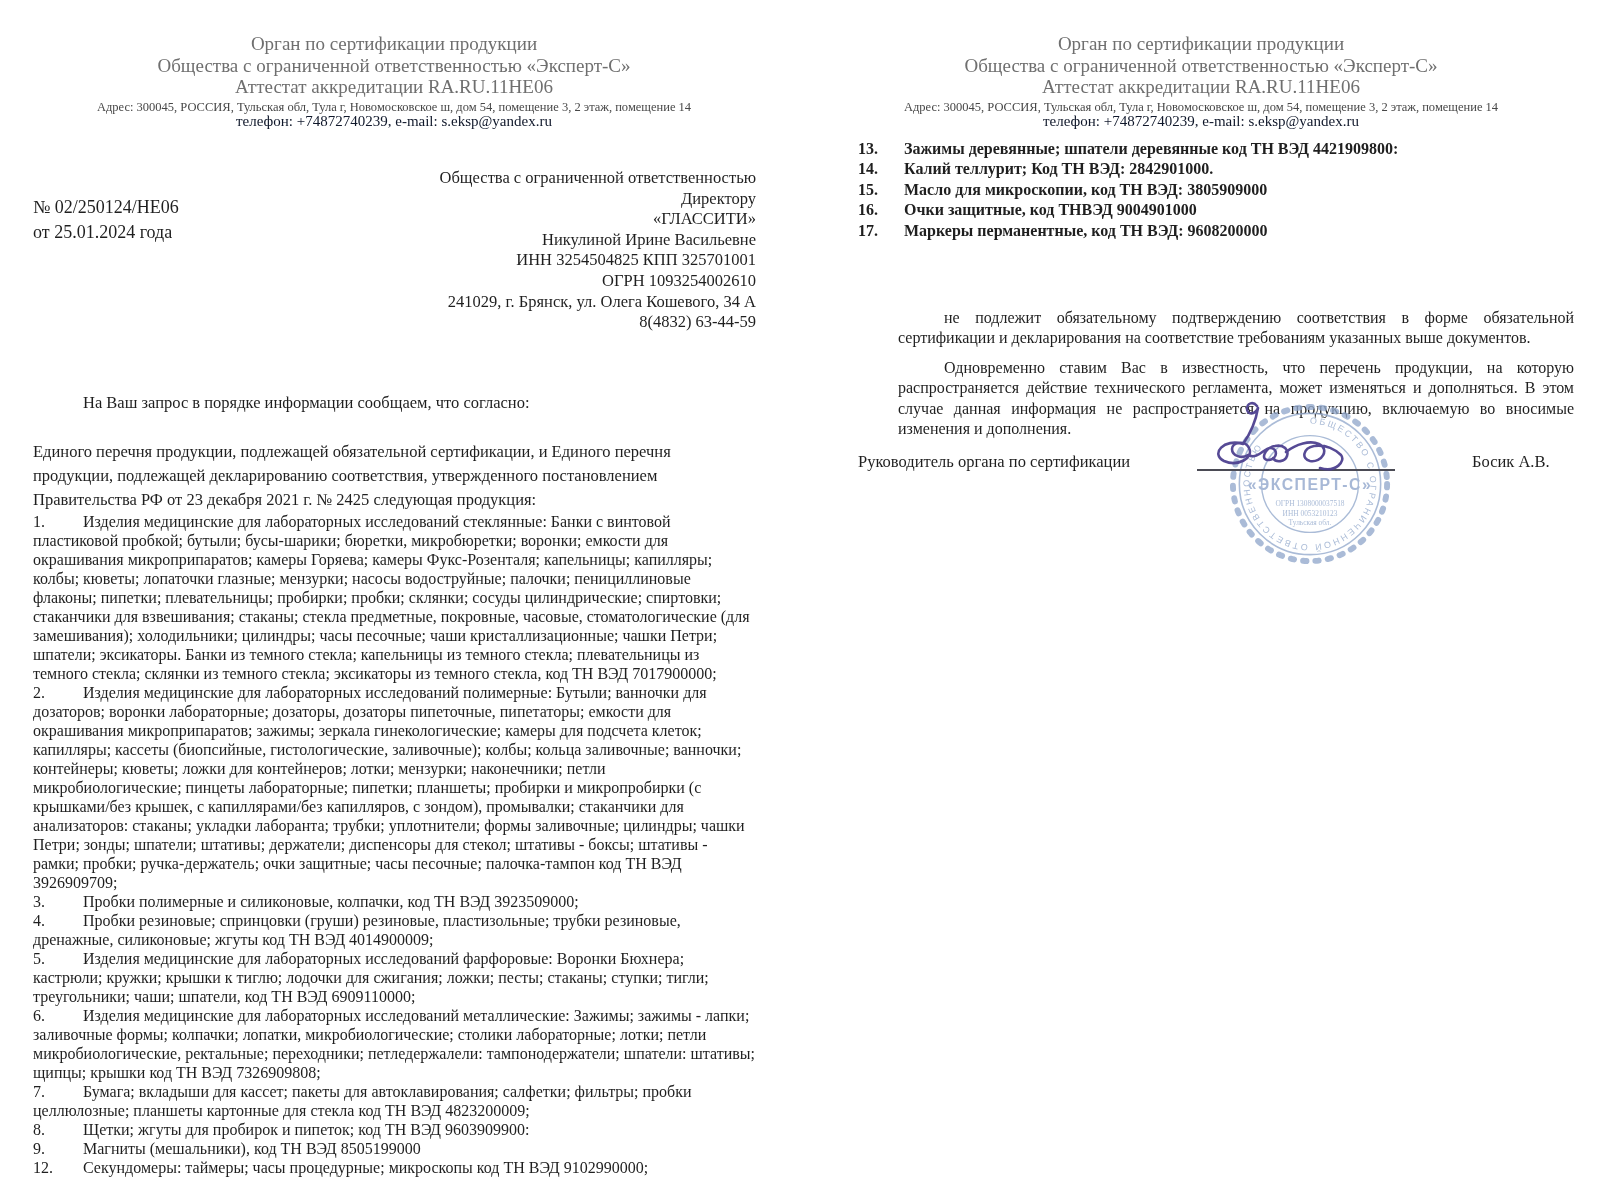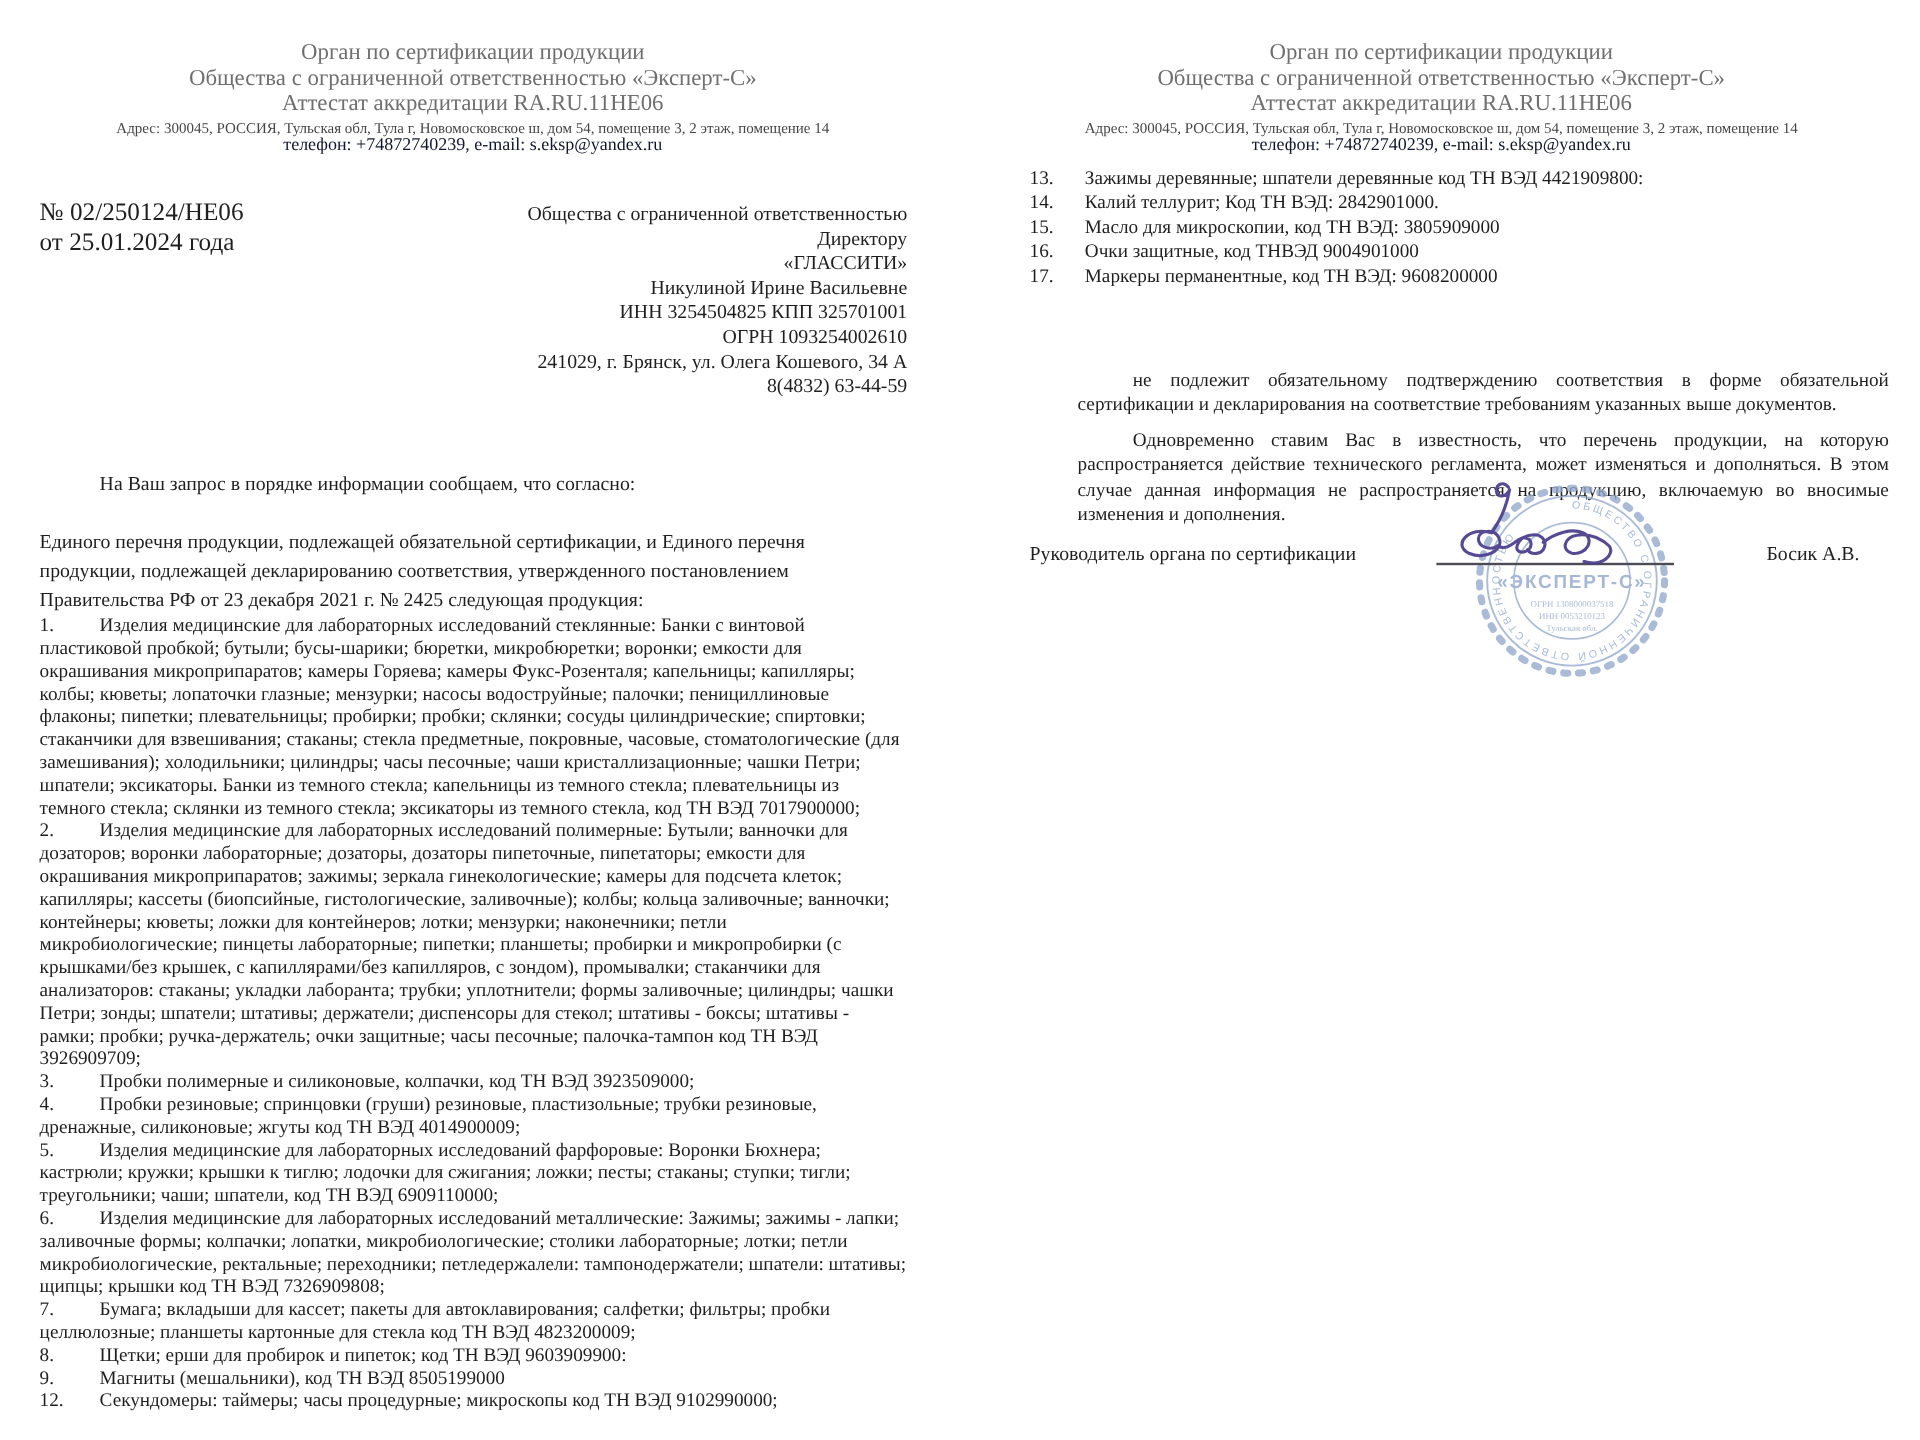--- a/index.html
+++ b/index.html
@@ -7,29 +7,29 @@
     position:relative;width:1600px;height:1200px;background:#ffffff;overflow:hidden;
     font-family:"Liberation Serif","DejaVu Serif",serif;color:#1f1f1f;
   }
   .abs{position:absolute;}
   
   .hdr{text-align:center;}
   .hdr .h-line{font-size:19px;line-height:21.5px;color:#6f6f6f;}
   .hdr .h-addr{font-size:12.5px;line-height:14px;color:#474747;margin-top:2px;}
   .hdr .h-phone{font-size:15px;line-height:14px;color:#0f172a;}
   
-  .ref{font-size:21px;line-height:25px;}
+  .ref{font-size:18px;line-height:25px;margin-top:31px;}
   .recipient{font-size:16.5px;line-height:20.6px;text-align:right;}
   
   .intro{font-size:16.5px;line-height:24px;text-indent:50px;margin:0;}
   .lead{font-size:16.5px;line-height:24px;margin:0;}
   
   .list p{margin:0;font-size:16px;}
   .list1 p{line-height:19px;}
-  .list2 p{line-height:20.4px;}
+  .list2 p{line-height:20.4px;font-weight:bold;}
   .num{display:inline-block;width:50px;}
   .list2 .num{width:46px;}
   
   .paras p{margin:0;font-size:16px;line-height:20.4px;text-align:justify;text-indent:46px;}
   .paras p + p{margin-top:9px;}
   
   .sig-label,.sig-name{font-size:16.5px;line-height:20px;}
   .sig-line{background:#4b4b55;height:2px;}
   
   .stamp{filter:blur(0.4px);opacity:0.78;}
@@ -69,21 +69,21 @@
   <p class="abs lead" style="left:33px;top:440px;width:684px;">Единого перечня продукции, подлежащей обязательной сертификации, и Единого перечня продукции, подлежащей декларированию соответствия, утвержденного постановлением Правительства РФ от 23 декабря 2021 г. № 2425 следующая продукция:</p>
 
   <div class="abs list list1" style="left:33px;top:512px;width:724px;">
     <p><span class="num">1.</span><span>Изделия медицинские для лабораторных исследований стеклянные: Банки с винтовой пластиковой пробкой; бутыли; бусы-шарики; бюретки, микробюретки; воронки; емкости для окрашивания микроприпаратов; камеры Горяева; камеры Фукс-Розенталя; капельницы; капилляры; колбы; кюветы; лопаточки глазные; мензурки; насосы водоструйные; палочки; пенициллиновые флаконы; пипетки; плевательницы; пробирки; пробки; склянки; сосуды цилиндрические; спиртовки; стаканчики для взвешивания; стаканы; стекла предметные, покровные, часовые, стоматологические (для замешивания); холодильники; цилиндры; часы песочные; чаши кристаллизационные; чашки Петри; шпатели; эксикаторы. Банки из темного стекла; капельницы из темного стекла; плевательницы из темного стекла; склянки из темного стекла; эксикаторы из темного стекла, код ТН ВЭД 7017900000;</span></p>
     <p><span class="num">2.</span><span>Изделия медицинские для лабораторных исследований полимерные: Бутыли; ванночки для дозаторов; воронки лабораторные; дозаторы, дозаторы пипеточные, пипетаторы; емкости для окрашивания микроприпаратов; зажимы; зеркала гинекологические; камеры для подсчета клеток; капилляры; кассеты (биопсийные, гистологические, заливочные); колбы; кольца заливочные; ванночки; контейнеры; кюветы; ложки для контейнеров; лотки; мензурки; наконечники; петли микробиологические; пинцеты лабораторные; пипетки; планшеты; пробирки и микропробирки (с крышками/без крышек, с капиллярами/без капилляров, с зондом), промывалки; стаканчики для анализаторов: стаканы; укладки лаборанта; трубки; уплотнители; формы заливочные; цилиндры; чашки Петри; зонды; шпатели; штативы; держатели; диспенсоры для стекол; штативы - боксы; штативы - рамки; пробки; ручка-держатель; очки защитные; часы песочные; палочка-тампон код ТН ВЭД 3926909709;</span></p>
     <p><span class="num">3.</span><span>Пробки полимерные и силиконовые, колпачки, код ТН ВЭД 3923509000;</span></p>
     <p><span class="num">4.</span><span>Пробки резиновые; спринцовки (груши) резиновые, пластизольные; трубки резиновые, дренажные, силиконовые; жгуты код ТН ВЭД 4014900009;</span></p>
     <p><span class="num">5.</span><span>Изделия медицинские для лабораторных исследований фарфоровые: Воронки Бюхнера; кастрюли; кружки; крышки к тиглю; лодочки для сжигания; ложки; песты; стаканы; ступки; тигли; треугольники; чаши; шпатели, код ТН ВЭД 6909110000;</span></p>
     <p><span class="num">6.</span><span>Изделия медицинские для лабораторных исследований металлические: Зажимы; зажимы - лапки; заливочные формы; колпачки; лопатки, микробиологические; столики лабораторные; лотки; петли микробиологические, ректальные; переходники; петледержалели: тампонодержатели; шпатели: штативы; щипцы; крышки код ТН ВЭД 7326909808;</span></p>
     <p><span class="num">7.</span><span>Бумага; вкладыши для кассет; пакеты для автоклавирования; салфетки; фильтры; пробки целлюлозные; планшеты картонные для стекла код ТН ВЭД 4823200009;</span></p>
-    <p><span class="num">8.</span><span>Щетки; ерши для пробирок и пипеток; код ТН ВЭД 9603909900:</span></p>
+    <p><span class="num">8.</span><span>Щетки; жгуты для пробирок и пипеток; код ТН ВЭД 9603909900:</span></p>
     <p><span class="num">9.</span><span>Магниты (мешальники), код ТН ВЭД 8505199000</span></p>
     <p><span class="num">12.</span><span>Секундомеры: таймеры; часы процедурные; микроскопы код ТН ВЭД 9102990000;</span></p>
   </div>
 
   <div class="abs hdr" style="left:856px;top:33px;width:690px;">
     <div class="h-line">Орган по сертификации продукции</div>
     <div class="h-line">Общества с ограниченной ответственностью «Эксперт-С»</div>
     <div class="h-line">Аттестат аккредитации RA.RU.11НЕ06</div>
     <div class="h-addr">Адрес: 300045, РОССИЯ, Тульская обл, Тула г, Новомосковское ш, дом 54, помещение 3, 2 этаж, помещение 14</div>
     <div class="h-phone">телефон: +74872740239, e-mail: s.eksp@yandex.ru</div>

